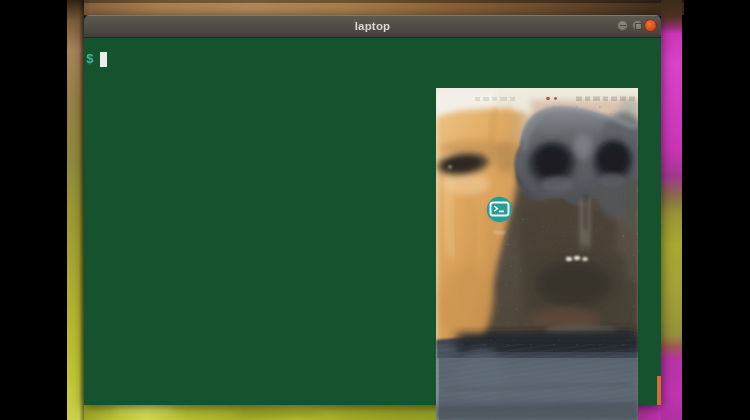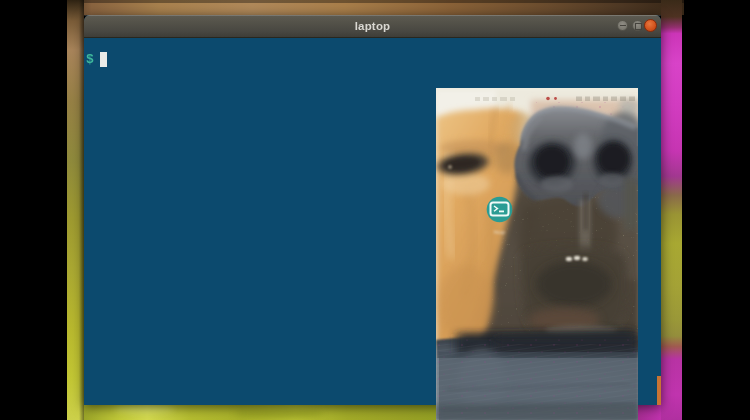--- a/index.html
+++ b/index.html
@@ -16,21 +16,21 @@
   .wp-right{position:absolute;left:594px;top:0;width:21px;height:420px;
     background:linear-gradient(to bottom,#3a2a18 0%,#4e3222 4%,#93306e 6.5%,#cc35b8 8%,#d843c8 15%,#d23cc0 25%,#c635b2 36%,#a23890 42%,#8a6a4a 46.5%,#9a9434 51%,#a8a832 58%,#a4a236 68%,#9a9838 76%,#948e3c 80%,#a05a50 82.5%,#b833a4 85.5%,#c034ae 94%,#b030a0 100%);}
   .wp-bl{position:absolute;left:17px;top:405px;width:352px;height:15px;
     background:linear-gradient(to right,#9aa428 0%,#c0c838 10%,#d2d84e 18%,#b4bc30 30%,#a8b02a 45%,#b8c034 60%,#a2aa28 75%,#9aa226 90%,#94a024 100%);}
   .wp-bl:before{content:"";position:absolute;left:30px;top:0px;width:60px;height:8px;border-radius:50%;
     background:rgba(230,238,120,.55);filter:blur(3px);}
   .wp-bl:after{content:"";position:absolute;left:150px;top:4px;width:90px;height:9px;border-radius:50%;
     background:rgba(140,150,30,.6);filter:blur(3px);}
   .wp-br{position:absolute;left:570px;top:405px;width:24px;height:15px;
     background:linear-gradient(to right,#a42c90,#c033ae);}
-  #term{position:absolute;left:17px;top:15px;width:577px;height:390px;background:#0c4a6e;
+  #term{position:absolute;left:17px;top:15px;width:577px;height:390px;background:#14532d;
     border-radius:6px 6px 0 0;box-shadow:0 2px 12px rgba(0,0,0,.6);}
   .tbar{position:absolute;left:0;top:0;width:577px;height:22px;border-radius:6px 6px 0 0;
     background:linear-gradient(to bottom,#5d5b52 0%,#55534a 30%,#484741 75%,#3e3d37 100%);
     border-bottom:1px solid #28271f;}
   .tbar:before{content:"";position:absolute;left:0;top:0;width:100%;height:1px;
     background:rgba(255,255,255,.18);border-radius:6px 6px 0 0;}
   .ttitle{position:absolute;left:0;top:0;width:577px;height:22px;display:flex;align-items:center;justify-content:center;
     color:#d9d7d1;font-size:11.5px;font-weight:bold;letter-spacing:0.2px;}
   .btn{position:absolute;border-radius:50%;}
   .bmin{left:533px;top:5px;width:11px;height:11px;

